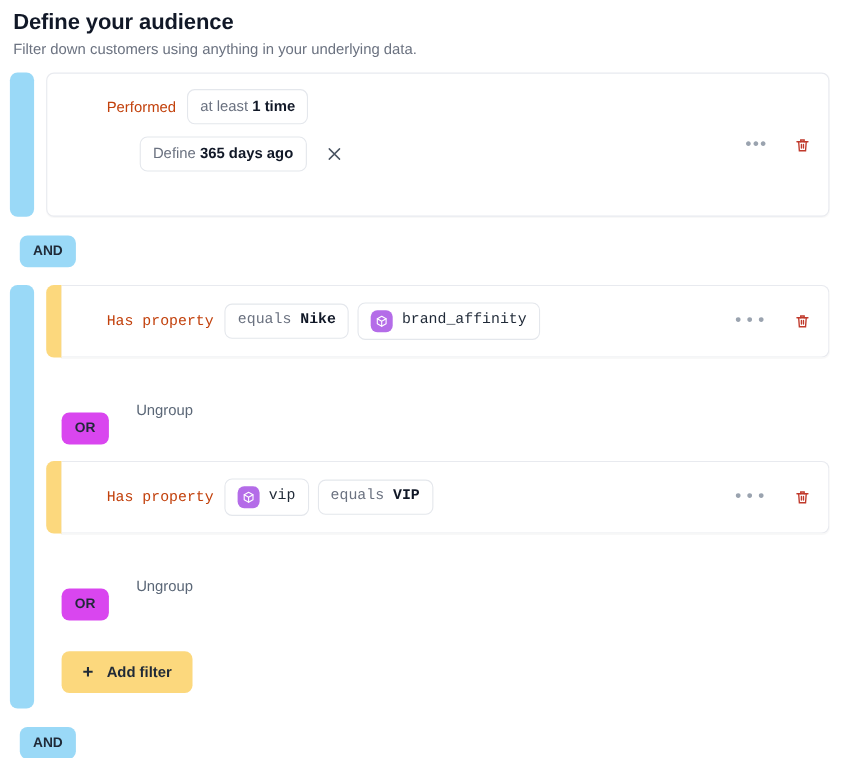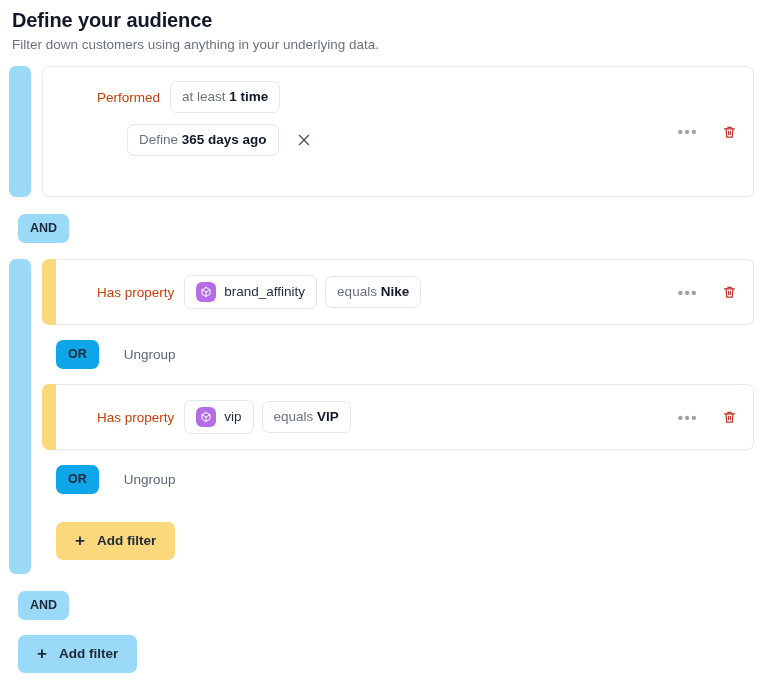--- a/index.html
+++ b/index.html
@@ -174,21 +174,21 @@
   .badge {
     border-radius: 7px;
     font-size: 12.5px;
     font-weight: bold;
     color: #1f2937;
     padding: 7px 12px;
     line-height: 15px;
     display: inline-block;
   }
   .badge.and { background: #9ad9f7; }
-  .badge.or  { background: #0ea5e9; }
+  .badge.or  { background: #d946ef; margin-top: 35px; }
 
   .and-spacer-top { padding: 17px 0 16px 9px; }
   .and-spacer-bot { padding: 17px 0 15px 9px; }
 
   
   .nested-wrap { padding-top: 0; }
 
   .nested-item {
     display: flex;
     align-items: stretch;
@@ -207,20 +207,21 @@
     border: 1px solid #e8eaef;
     border-left: none;
     border-radius: 0 7px 7px 0;
     margin-right: 9px;
     min-height: 66px;
     display: flex;
     align-items: center;
     position: relative;
     box-shadow: 0 1px 1px rgba(16,24,40,0.03);
     box-sizing: border-box;
+    font-family: Liberation Mono, monospace;
   }
   .nested-card .row { padding-left: 41px; }
 
   .or-row {
     display: flex;
     align-items: center;
     gap: 25px;
     padding: 15px 0 15px 25px;
   }
   .ungroup-link {
@@ -315,31 +316,31 @@
     <div class="rail-blue"></div>
     <div class="group-body nested-wrap">
 
       <div class="nested-item">
         <div class="rail-yellow"></div>
         <div class="nested-card">
           <div class="row">
             <span class="lead-label">Has property</span>
 
             <span class="chip">
+              <span><span class="muted">equals </span><span class="strong">Nike</span></span>
+            </span>
+
+            <span class="chip">
               <span class="icon-sq purple">
                 <svg width="12" height="12" viewBox="0 0 24 24" fill="none" stroke="#ffffff" stroke-width="2" stroke-linejoin="round" stroke-linecap="round">
                   <path d="M12 3l8 4.5v9L12 21l-8-4.5v-9L12 3z"></path>
                   <path d="M4 7.5l8 4.5 8-4.5M12 12v9"></path>
                 </svg>
               </span>
               <span class="plain">brand_affinity</span>
-            </span>
-
-            <span class="chip">
-              <span><span class="muted">equals </span><span class="strong">Nike</span></span>
             </span>
           </div>
 
           <div class="right-actions">
             <span class="dots">•••</span>
             <span class="trash">
               <svg width="15" height="15" viewBox="0 0 24 24" fill="none" stroke="currentColor" stroke-width="2" stroke-linecap="round">
                 <path d="M4 7h16"></path>
                 <path d="M9.5 7V4.5h5V7"></path>
                 <path d="M6.5 7l1 13h9l1-13"></path>

